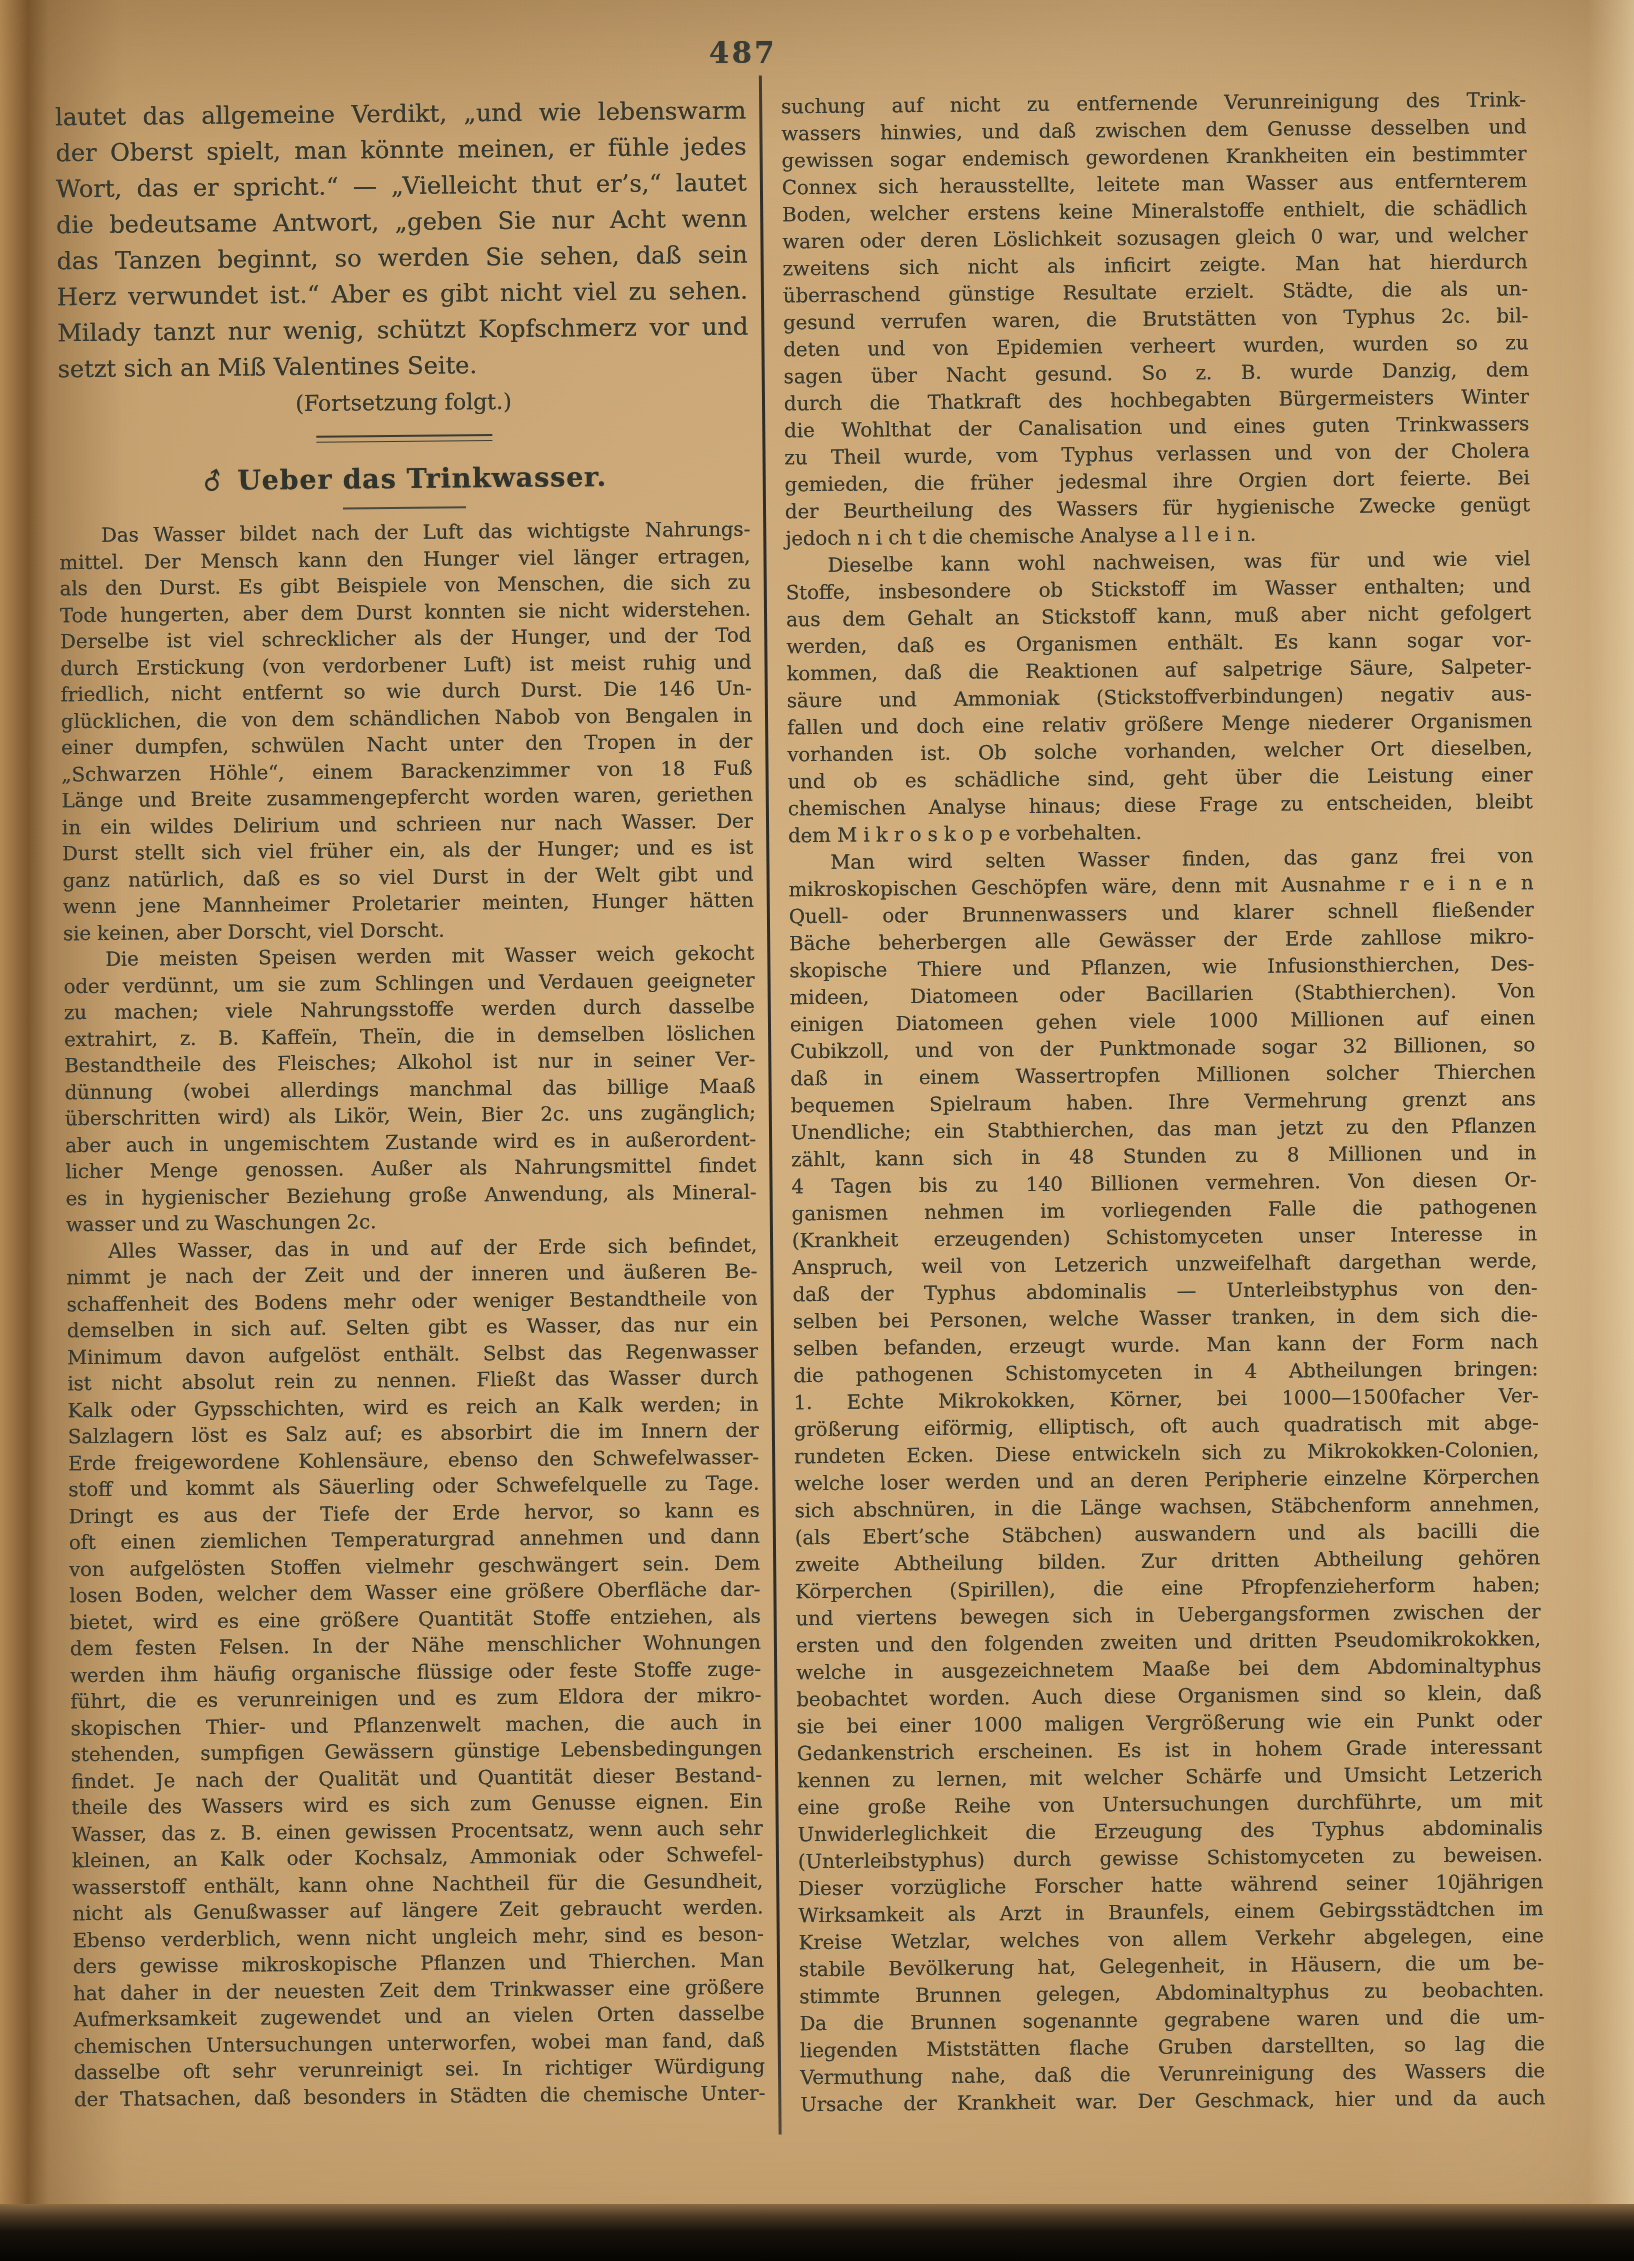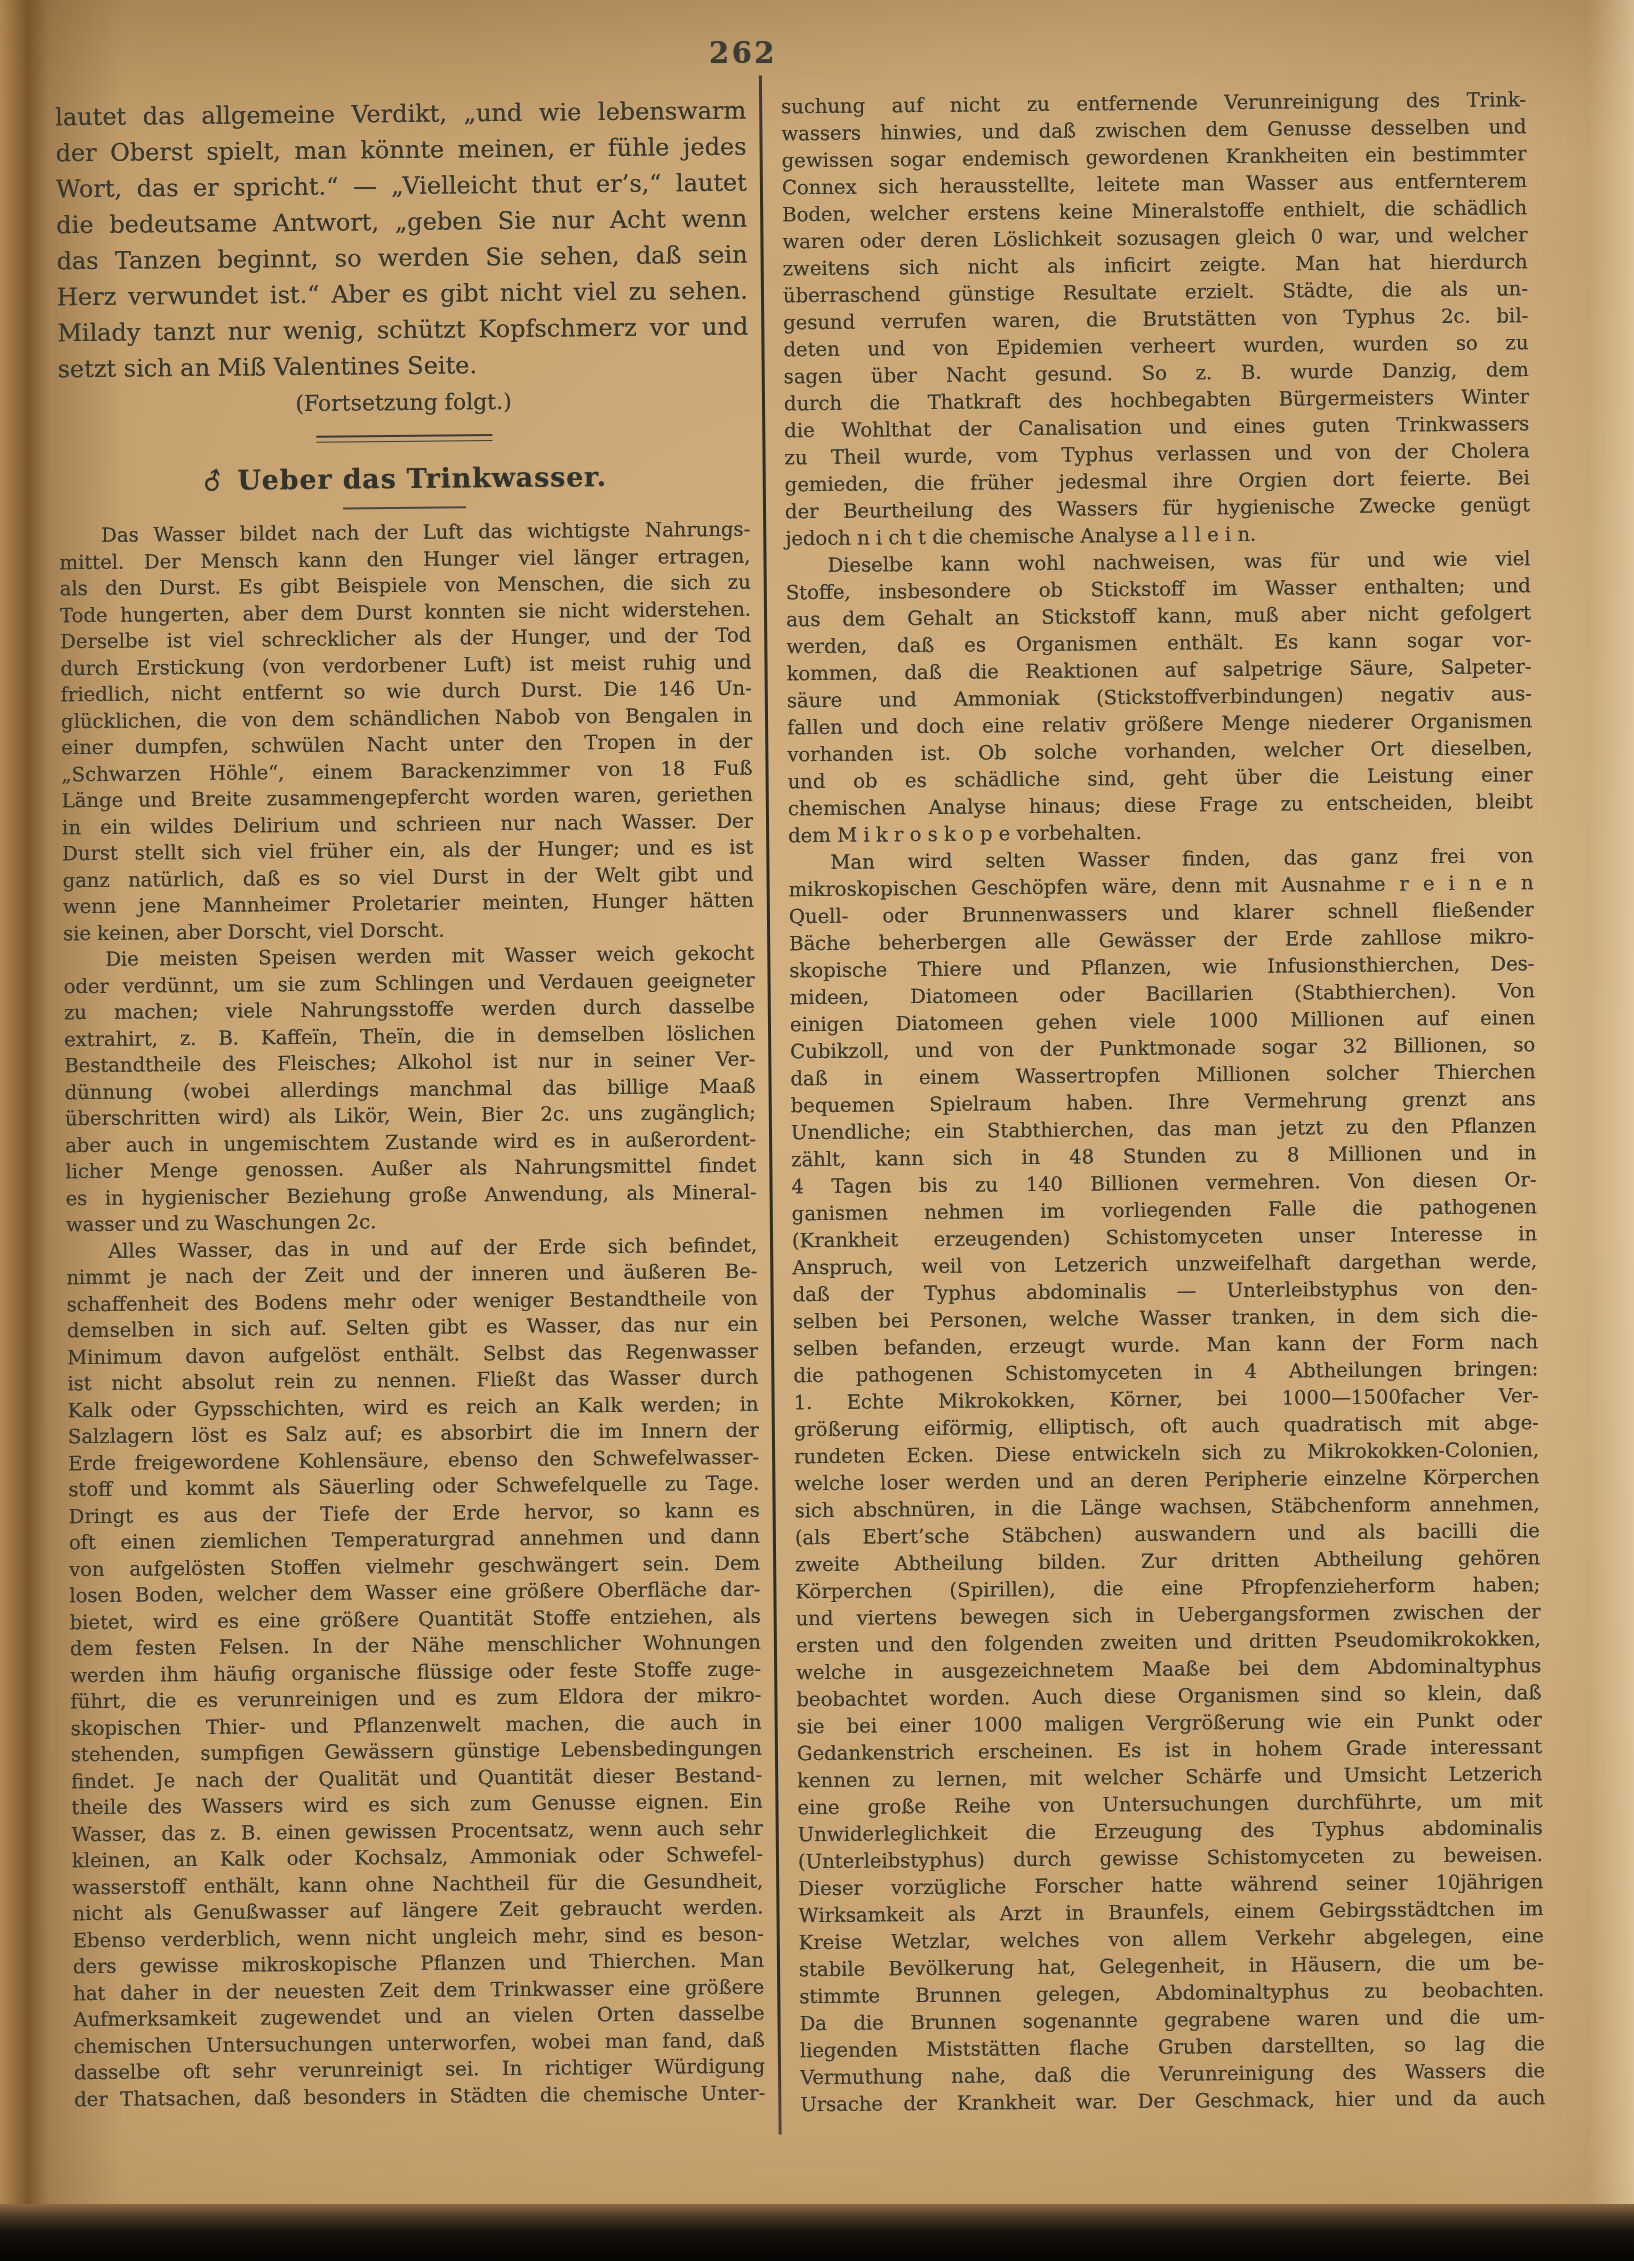--- a/index.html
+++ b/index.html
@@ -65,21 +65,21 @@
     position:absolute;top:0;right:0;width:46px;height:2261px;
     background:linear-gradient(270deg, rgba(243,224,183,.55), rgba(243,224,183,0));
     pointer-events:none;
   }
 </style>
 </head>
 <body>
 
 <div class="page">
 
-  <div class="page-number">262</div>
+  <div class="page-number">487</div>
 
   <div class="columns">
 
     <div class="col col-left">
       <div class="textblock story-block">
           <div class="tline">lautet das allgemeine Verdikt, „und wie lebenswarm</div>
           <div class="tline">der Oberst spielt, man könnte meinen, er fühle jedes</div>
           <div class="tline">Wort, das er spricht.“ — „Vielleicht thut er’s,“ lautet</div>
           <div class="tline">die bedeutsame Antwort, „geben Sie nur Acht wenn</div>
           <div class="tline">das Tanzen beginnt, so werden Sie sehen, daß sein</div>

